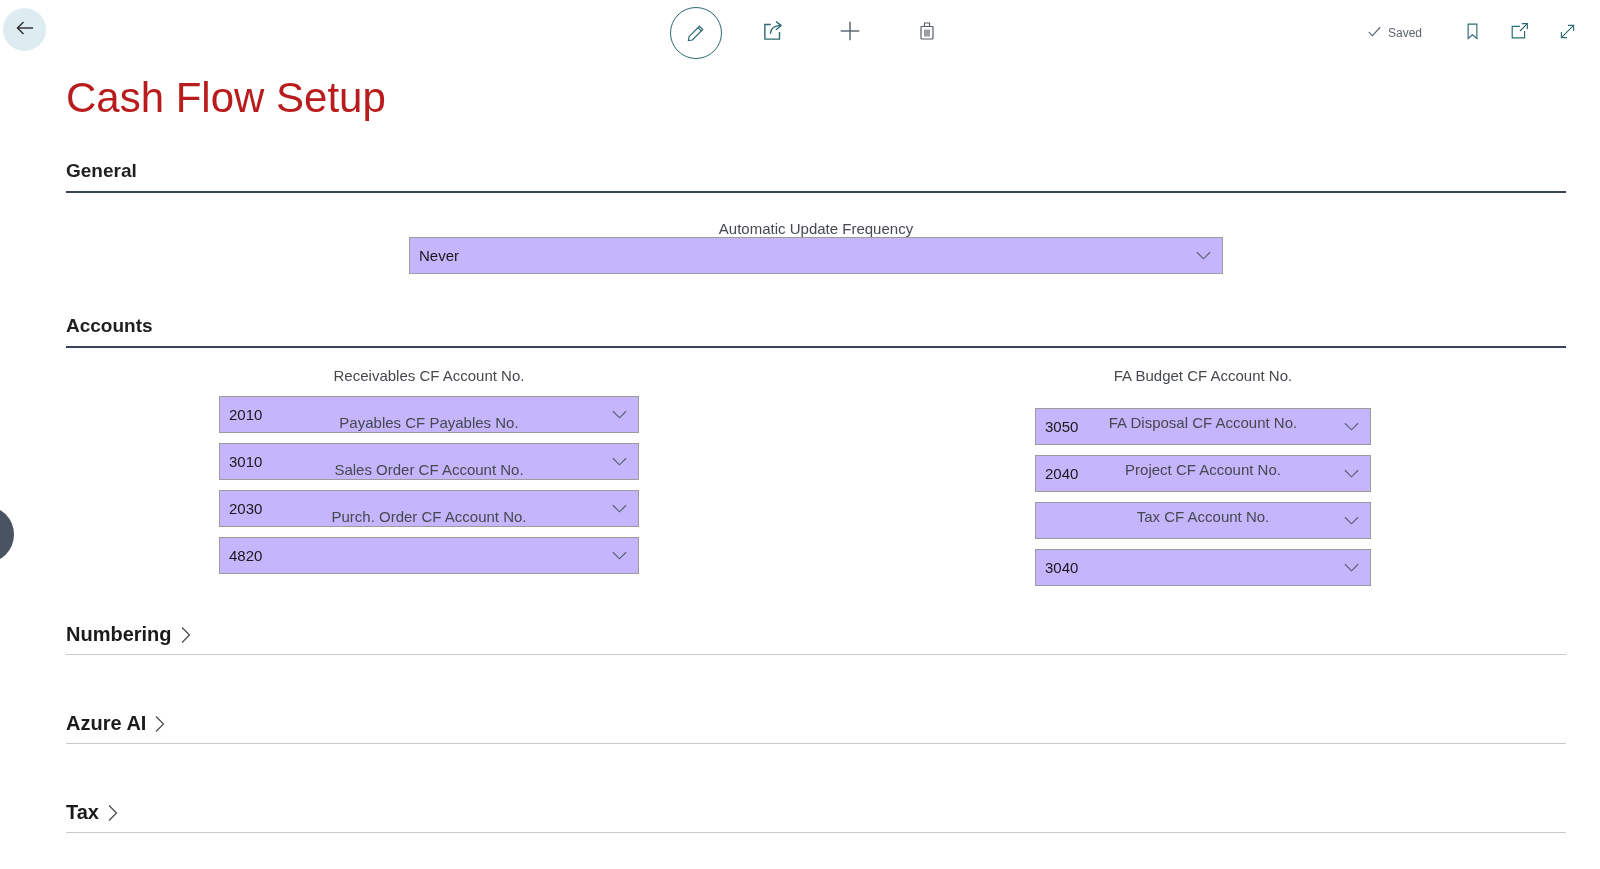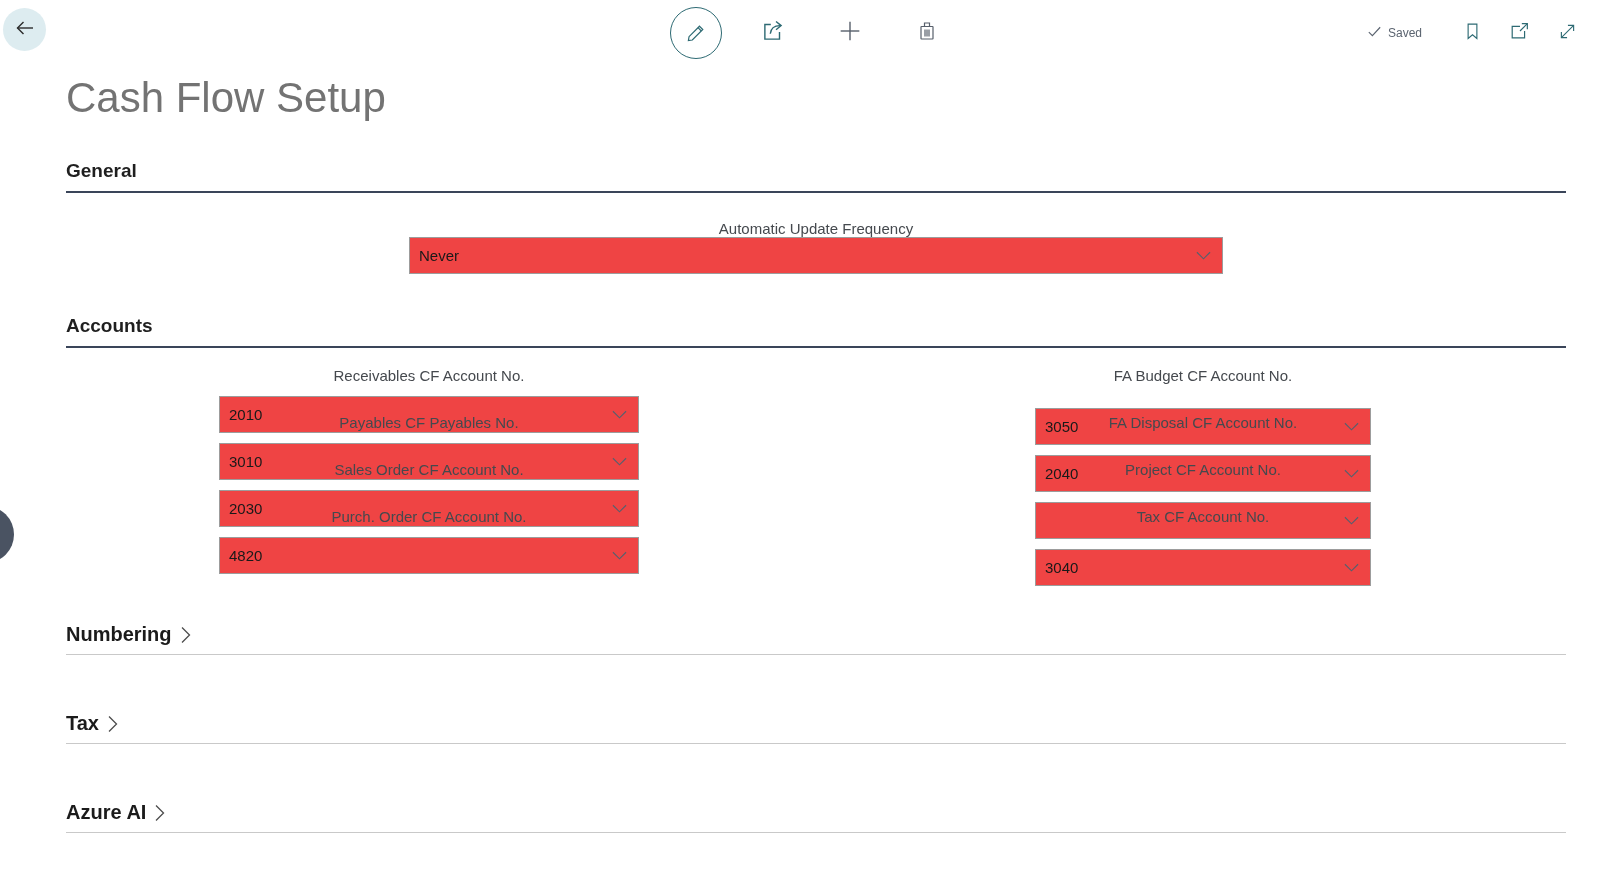--- a/index.html
+++ b/index.html
@@ -45,21 +45,21 @@
   .saved-indicator {
     display: flex; align-items: center; gap: 5px;
     color: #5b6470; font-size: 12px;
     margin-right: 14px;
   }
 
   
   .page-title {
     margin: 8px 16px 0 66px;
     font-size: 42px; font-weight: 200; letter-spacing: 0;
-    color: #737373;
+    color: #b91c1c;
   }
 
   
   .content { margin-left: 66px; width: 1500px; }
 
   .section-h {
     font-size: 19px; font-weight: 700; color: #1f1f1f;
     margin: 0 0 9px 0; cursor: pointer; display: inline-block;
   }
   .rule-dark { height: 2px; background: #3a4559; }
@@ -70,21 +70,21 @@
 
   .field-row { display: flex; align-items: center; height: 37px; flex-direction: column; }
   .row-wide { margin-top: 27px; }
 
   .f-label { font-size: 15px; color: #45494e; white-space: nowrap; }
   .dots {
     flex: 1; height: 2px; margin: 0 9px 0 12px; align-self: center;
     background: repeating-linear-gradient(to right, #c9c9c9 0 2px, transparent 2px 11px);
   }
   .combobox {
-    height: 37px; border: 1px solid #9c9c9c; background: #ef4444;
+    height: 37px; border: 1px solid #9c9c9c; background: #c4b5fd;
     display: flex; align-items: center; cursor: pointer; flex: none;
   }
   .combobox .f-value {
     flex: 1; padding-left: 9px; font-size: 15px; color: #191919;
     overflow: hidden; white-space: nowrap;
   }
   .combobox svg { margin-right: 11px; flex: none; }
   .cb-wide  { width: 814px; }
   .cb-left  { width: 420px; }
   .cb-right { width: 336px; margin-top: 12px; }
@@ -311,41 +311,41 @@
             </div>
           </div>
         </div>
     </div>
   </div>
 
   <div id="collapsed-sections">
       <div class="collapsed-section cs-numbering">
         <h2 class="collapsed-h">
           <span>Numbering</span>
+          <svg width="12" height="18" viewBox="0 0 12 18" fill="none" stroke="#4d4d4d" stroke-width="1.3">
+            <path d="M2 1.5l7.5 7.5L2 16.5"></path>
+          </svg>
+        </h2>
+        <div class="rule-light"></div>
+      </div>
+      <div class="collapsed-section cs-azure">
+        <h2 class="collapsed-h">
+          <span>Azure AI</span>
           <svg width="12" height="18" viewBox="0 0 12 18" fill="none" stroke="#4d4d4d" stroke-width="1.3">
             <path d="M2 1.5l7.5 7.5L2 16.5"></path>
           </svg>
         </h2>
         <div class="rule-light"></div>
       </div>
       <div class="collapsed-section cs-tax">
         <h2 class="collapsed-h">
           <span>Tax</span>
           <svg width="12" height="18" viewBox="0 0 12 18" fill="none" stroke="#4d4d4d" stroke-width="1.3">
             <path d="M2 1.5l7.5 7.5L2 16.5"></path>
           </svg>
         </h2>
         <div class="rule-light"></div>
       </div>
-      <div class="collapsed-section cs-azure">
-        <h2 class="collapsed-h">
-          <span>Azure AI</span>
-          <svg width="12" height="18" viewBox="0 0 12 18" fill="none" stroke="#4d4d4d" stroke-width="1.3">
-            <path d="M2 1.5l7.5 7.5L2 16.5"></path>
-          </svg>
-        </h2>
-        <div class="rule-light"></div>
-      </div>
     </div>
 
 </div>
 
 <div class="side-handle"></div>
 
 </body></html>

